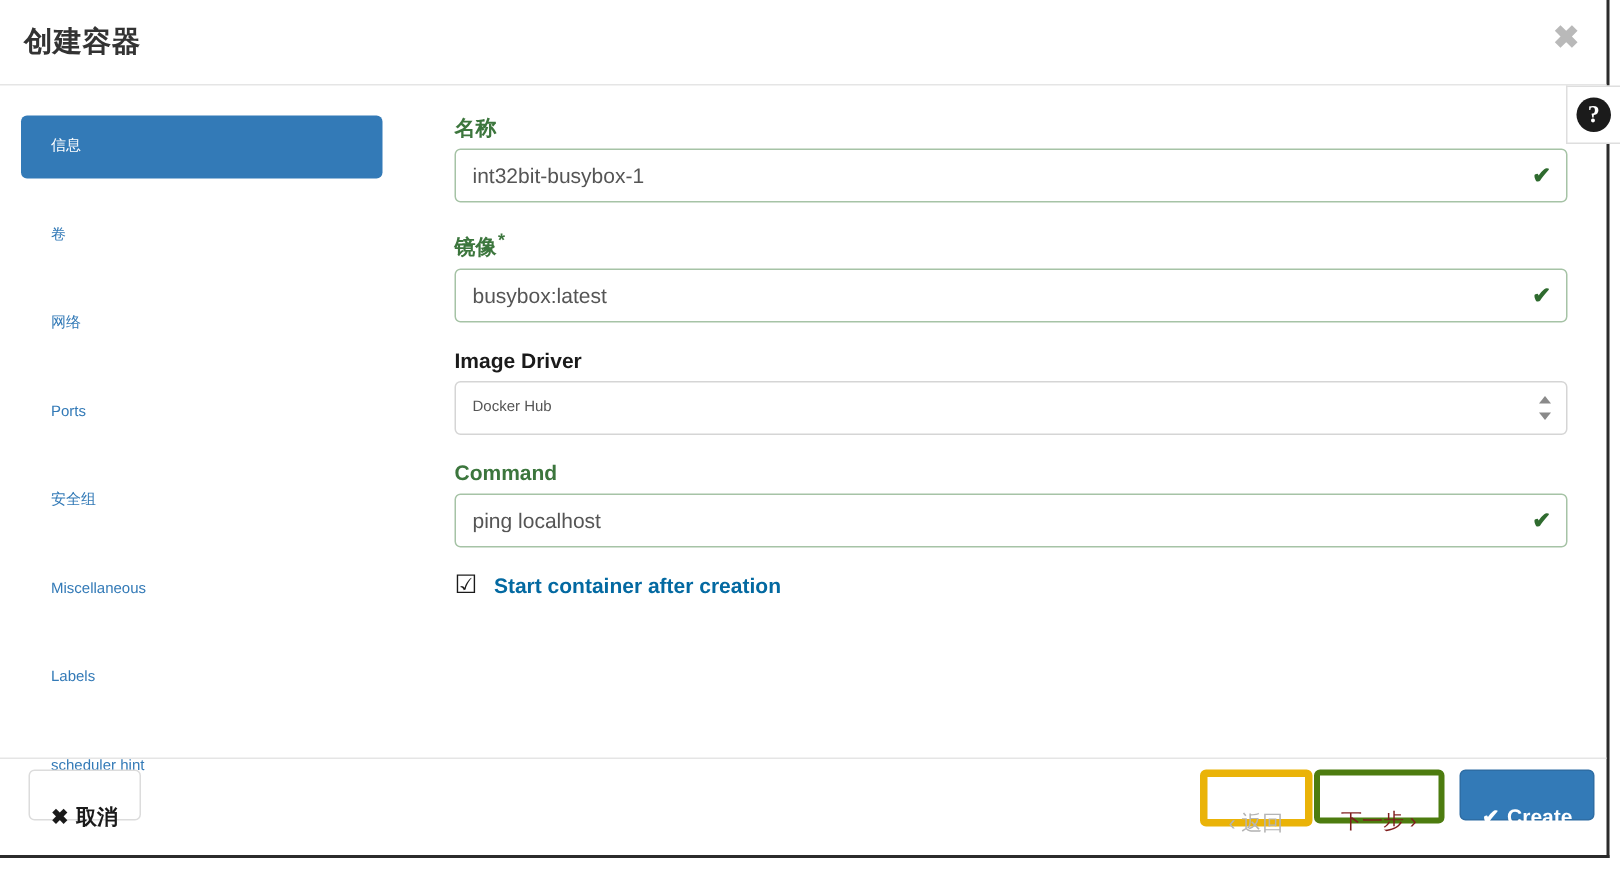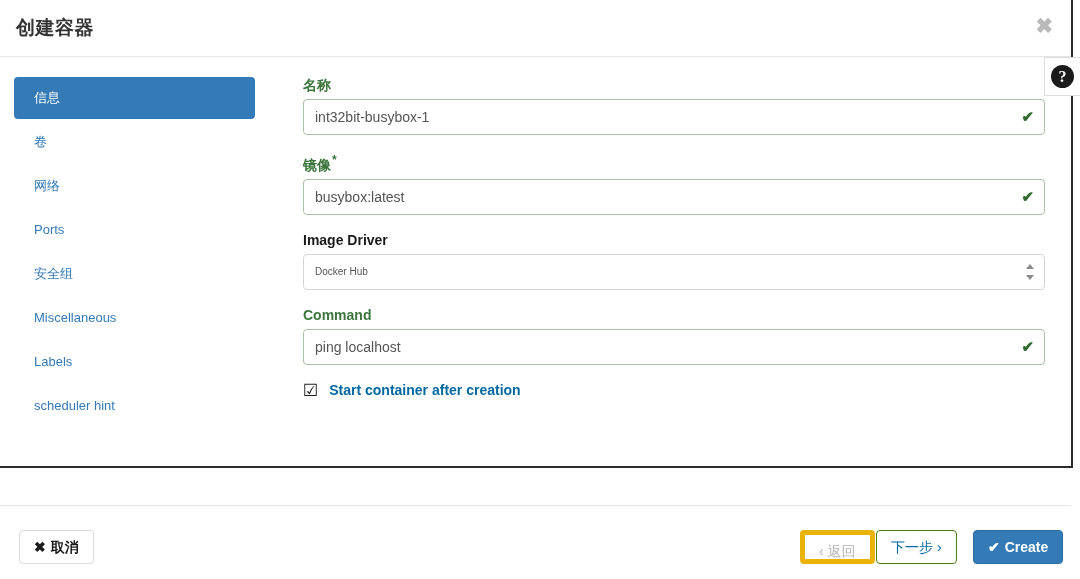--- a/index.html
+++ b/index.html
@@ -14,21 +14,21 @@
     font-family: "Liberation Sans", sans-serif;
     -webkit-font-smoothing: antialiased;
   }
 
   
   #modal {
     position: absolute;
     left: 0;
     top: 0;
     width: 1073px;
-    height: 468px;
+    height: 572px;
     background: #ffffff;
     border-right: 2px solid #2b2b2b;
     border-bottom: 2px solid #2b2b2b;
     box-sizing: border-box;
   }
 
   
   #modal-header {
     position: relative;
     height: 57px;
@@ -98,27 +98,27 @@
   
   #sidebar {
     position: absolute;
     left: 14px;
     top: 20px;
     width: 241px;
   }
   .nav-item {
     display: block;
     padding: 11px 20px;
-    font-size: 13px;
+    font-size: 10px;
     color: #337ab7;
     text-decoration: none;
     border-radius: 4px;
     cursor: pointer;
     line-height: 20px;
-    margin-bottom: 2px;
+    margin-bottom: 17px;
   }
   .nav-item.active {
     background: #337ab7;
     color: #ffffff;
   }
 
   
   #form-panel {
     position: absolute;
     left: 303px;
@@ -244,49 +244,49 @@
     position: absolute;
     left: 0;
     right: 0;
     top: 505px;
     height: 67px;
     border-top: 1px solid #e5e5e5;
     box-sizing: border-box;
   }
   .btn {
     position: absolute;
-    top: 24px;
+    top: 7px;
     height: 34px;
     box-sizing: border-box;
     border-radius: 4px;
     font-size: 14px;
     font-family: "Liberation Sans", sans-serif;
     cursor: pointer;
-    padding: 0 14px;
+    padding: 14px 14px;
     line-height: 32px;
     white-space: nowrap;
   }
   #cancel-button {
     left: 19px;
     background: #ffffff;
     border: 1px solid #dcdcdc;
     color: #1a1a1a;
     font-weight: 700;
   }
   #back-button {
     left: 800px;
     background: #ffffff;
     border: 5px solid #eab308;
     color: #b4b4b4;
   }
   #next-button {
     left: 876px;
     background: #ffffff;
-    border: 1px solid #4d7c0f;
-    color: #0369a1;
+    border: 4px solid #4d7c0f;
+    color: #7f1d1d;
   }
   #create-button {
     left: 973px;
     background: #337ab7;
     border: 1px solid #2e6da4;
     color: #ffffff;
     font-weight: 700;
   }
   .btn .glyph {
     margin-right: 5px;

